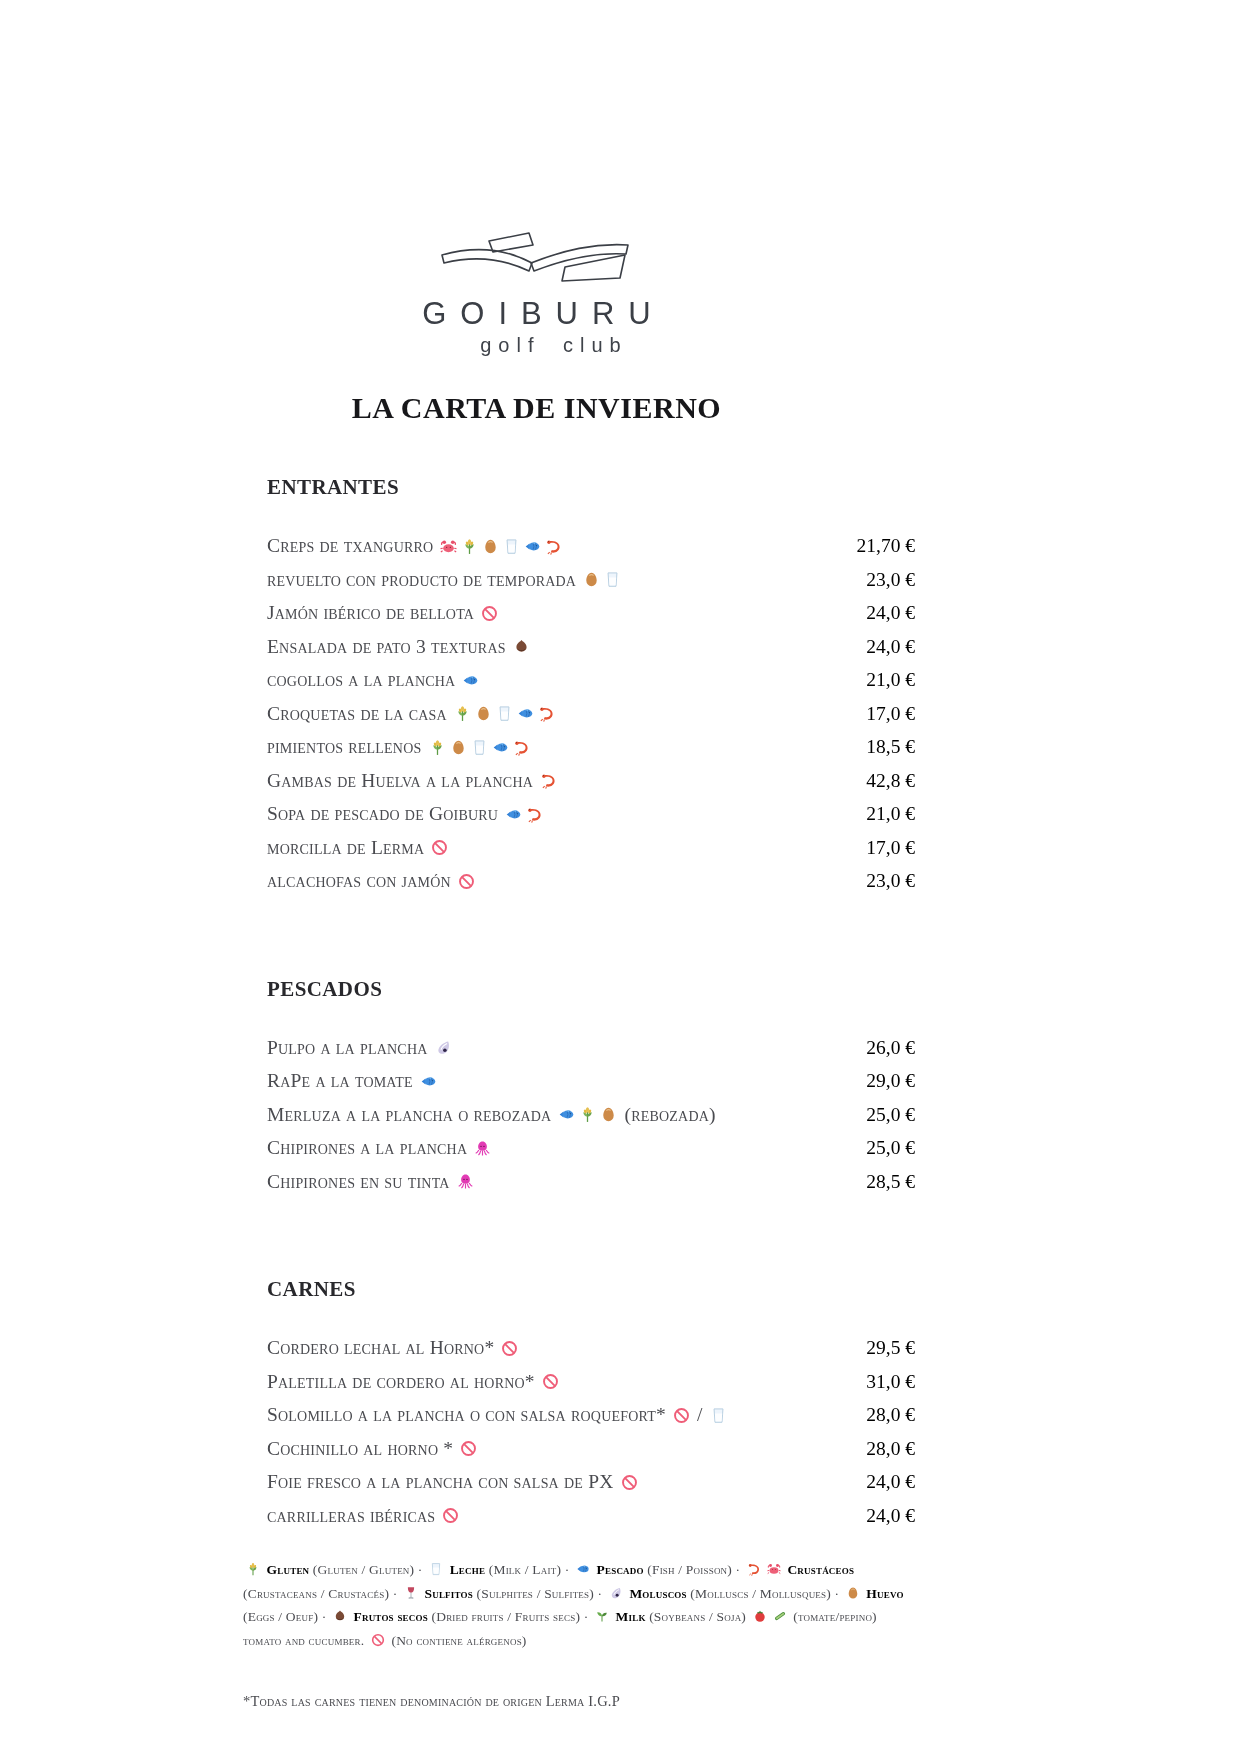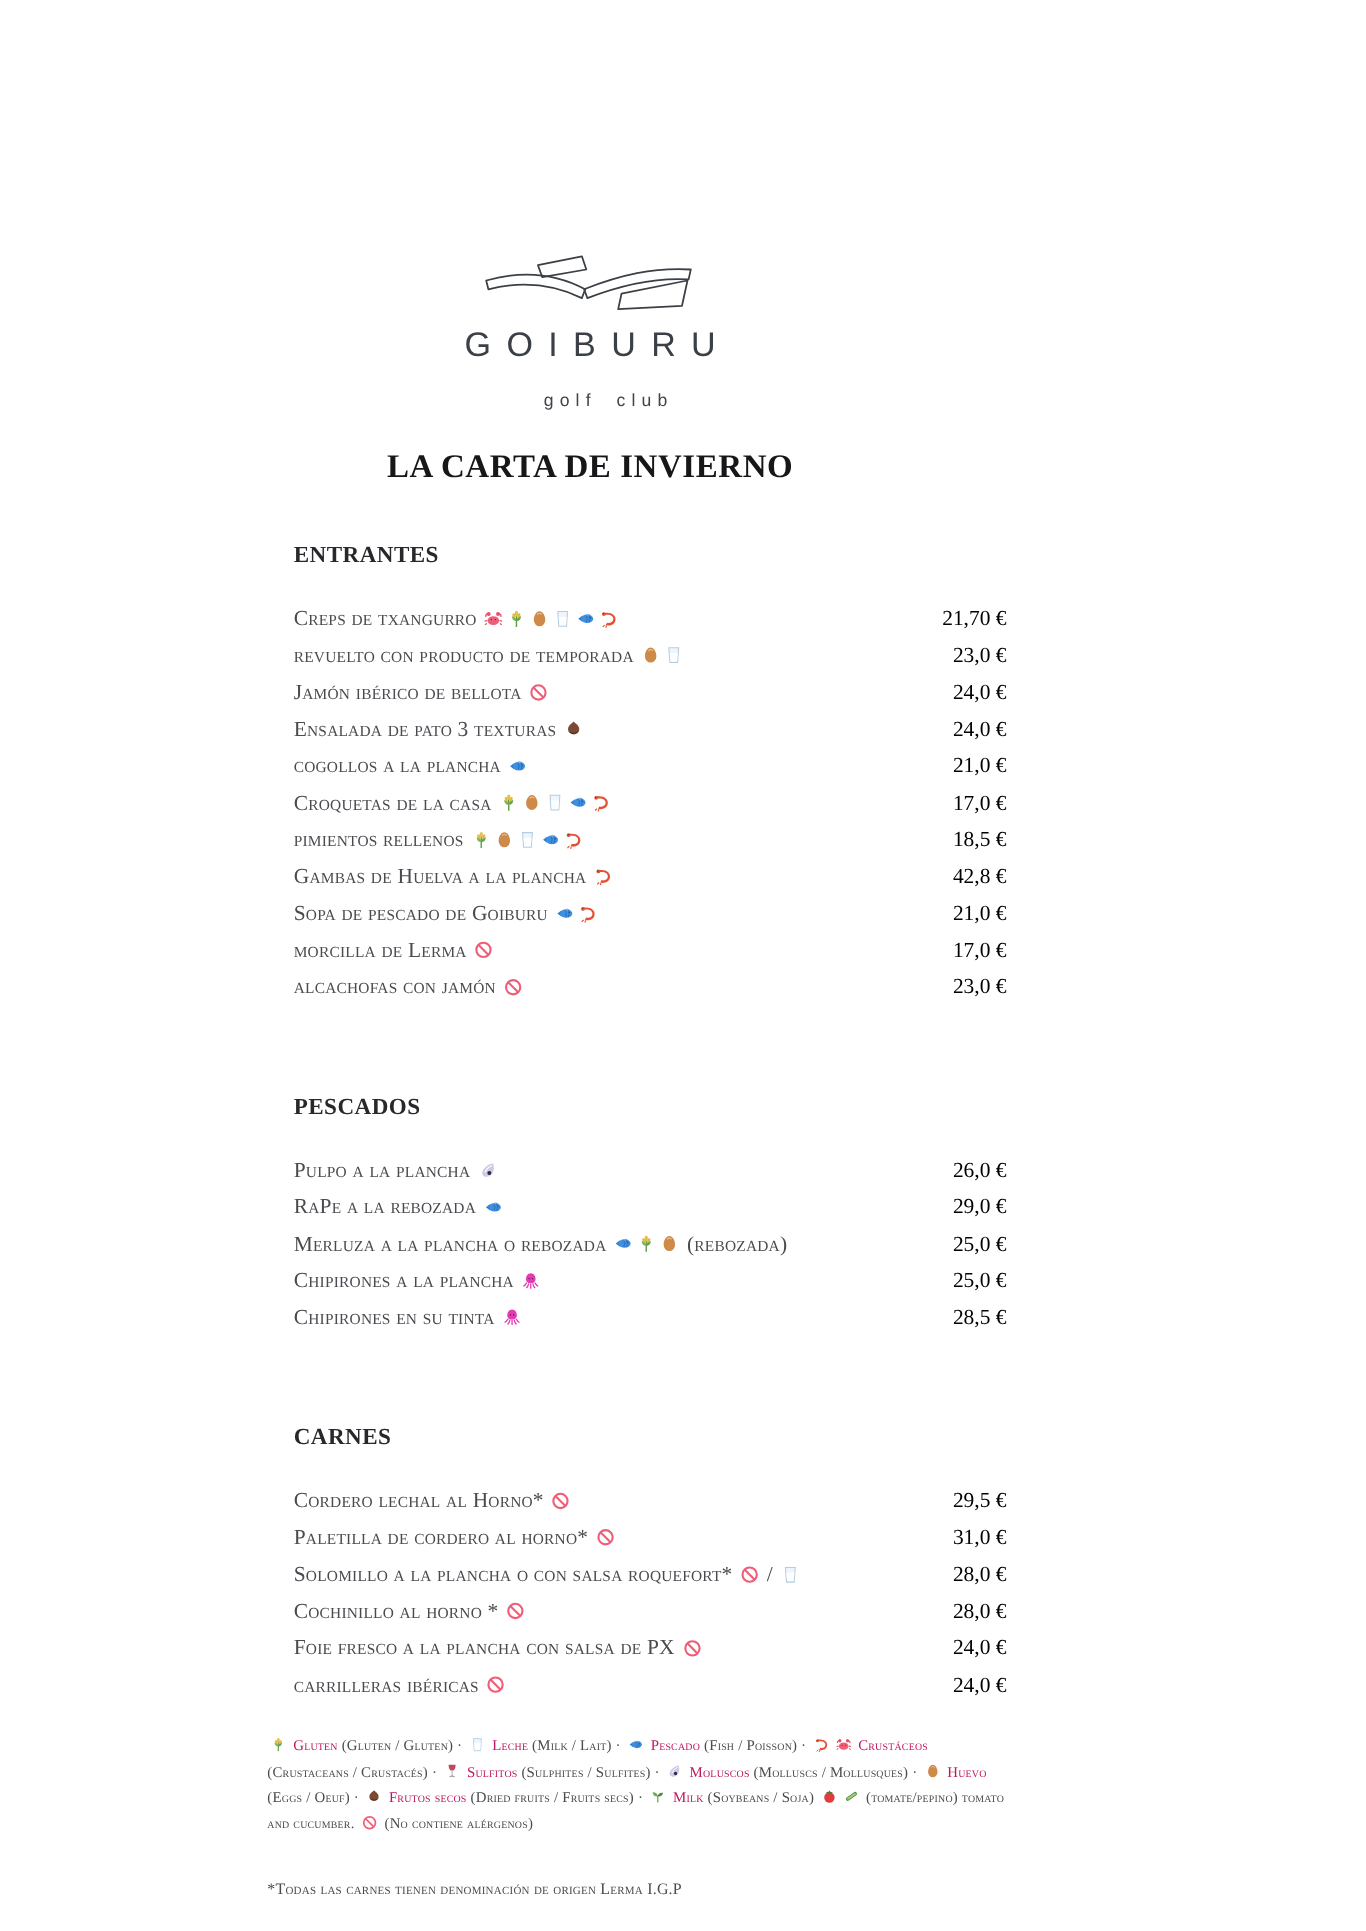--- a/index.html
+++ b/index.html
@@ -16,23 +16,23 @@
   .header{padding-top:228px;text-align:center;}
   .logo-mark{display:block;margin:0 auto;}
   .logo-word{
     font-family:"Liberation Sans", sans-serif;
     font-size:31px;font-weight:400;color:#3b3f46;
     letter-spacing:.45em;text-indent:.45em;
     margin-top:6px;
   }
   .logo-sub{
     font-family:"Liberation Sans", sans-serif;
-    font-size:16px;color:#3f434a;
+    font-size:20px;color:#3f434a;
     letter-spacing:.35em;text-indent:.35em;word-spacing:.5em;
-    margin-top:24px;
+    margin-top:2px;
     padding-left:28px;
   }
   
   .title{
     text-align:center;
     font-size:30px;font-weight:700;color:#17171a;
     letter-spacing:.5px;
     margin:34px 0 0 0;
   }
   
@@ -51,21 +51,21 @@
   .lbl{font-variant:small-caps;letter-spacing:.2px;color:#4a4b50;}
   .price{font-size:19.5px;color:#000000;white-space:nowrap;padding-left:16px;}
   .ico{display:inline-block;vertical-align:-2.5px;margin:0 2px;}
   .ico svg{width:17px;height:17px;display:inline-block;}
   
   .legend{
     margin-top:26px;max-width:750px;
     font-size:13.5px;line-height:21.5px;
     font-variant:small-caps;color:#4a4b50;letter-spacing:.2px;
   }
-  .legend .b{font-weight:400;color:#be185d;}
+  .legend .b{font-weight:700;color:#000000;}
   .legend .ico{vertical-align:-2px;margin:0 3px;}
   .legend .ico svg{width:14px;height:14px;}
   .footnote{
     margin-top:40px;font-size:14.5px;
     font-variant:small-caps;color:#4a4b50;letter-spacing:.2px;
   }
 </style>
 </head>
 <body>
 
@@ -258,21 +258,21 @@
           <h2 class="sec-h">PESCADOS</h2>
           <div class="row">
             <span class="lbl"><span>Pulpo a la plancha </span><span class="ico"><svg viewBox="0 0 16 16">
                   <path d="M12.4 2.4 C14.2 7 12.6 12.2 8.5 13.7 C5 14.8 2.4 12.6 3.4 9.4 C4.7 5.7 8.9 3.1 12.4 2.4z" fill="#cfc9e6"></path>
                   <path d="M11.4 4.2 C9 5.3 6.6 7.3 5.6 10.1" stroke="#ffffff" stroke-width="1" fill="none"></path>
                   <circle cx="9.3" cy="10.6" r="1.7" fill="#2e2547"></circle>
                 </svg></span></span>
             <span class="price">26,0 €</span>
           </div>
           <div class="row">
-            <span class="lbl"><span>RaPe a la rebozada  </span><span class="ico"><svg viewBox="0 0 16 16">
+            <span class="lbl"><span>RaPe a la tomate  </span><span class="ico"><svg viewBox="0 0 16 16">
                   <path d="M1.6 8 L5.2 5.2 V10.8 Z" fill="#2f7fd6"></path>
                   <ellipse cx="9.2" cy="8" rx="5.2" ry="3.7" fill="#3f8fe0"></ellipse>
                   <path d="M7.6 4.9 q2.2 -1.7 4.2 -.4 l-1 1.4 z" fill="#6db2ef"></path>
                   <circle cx="11.8" cy="7.1" r=".62" fill="#0f3a64"></circle>
                   <path d="M8.6 5.2 q1.4 2.8 0 5.6 M10.8 4.9 q1.6 3 .1 6.1" stroke="#2a6db8" stroke-width=".8" fill="none"></path>
                 </svg></span></span>
             <span class="price">29,0 €</span>
           </div>
           <div class="row">
             <span class="lbl"><span>Merluza a la plancha o rebozada  </span><span class="ico"><svg viewBox="0 0 16 16">

